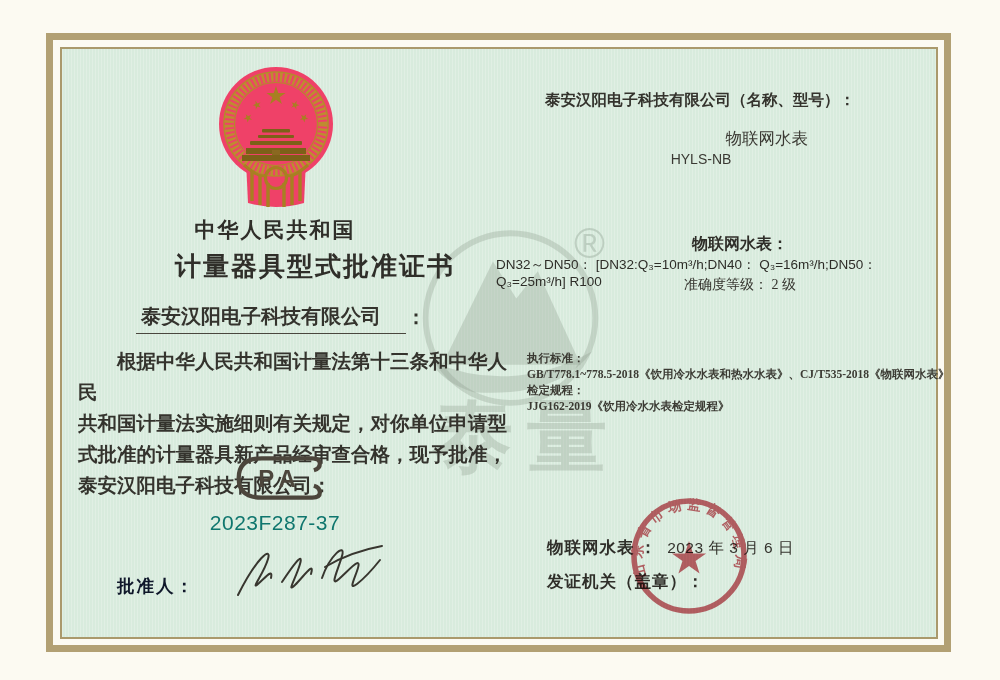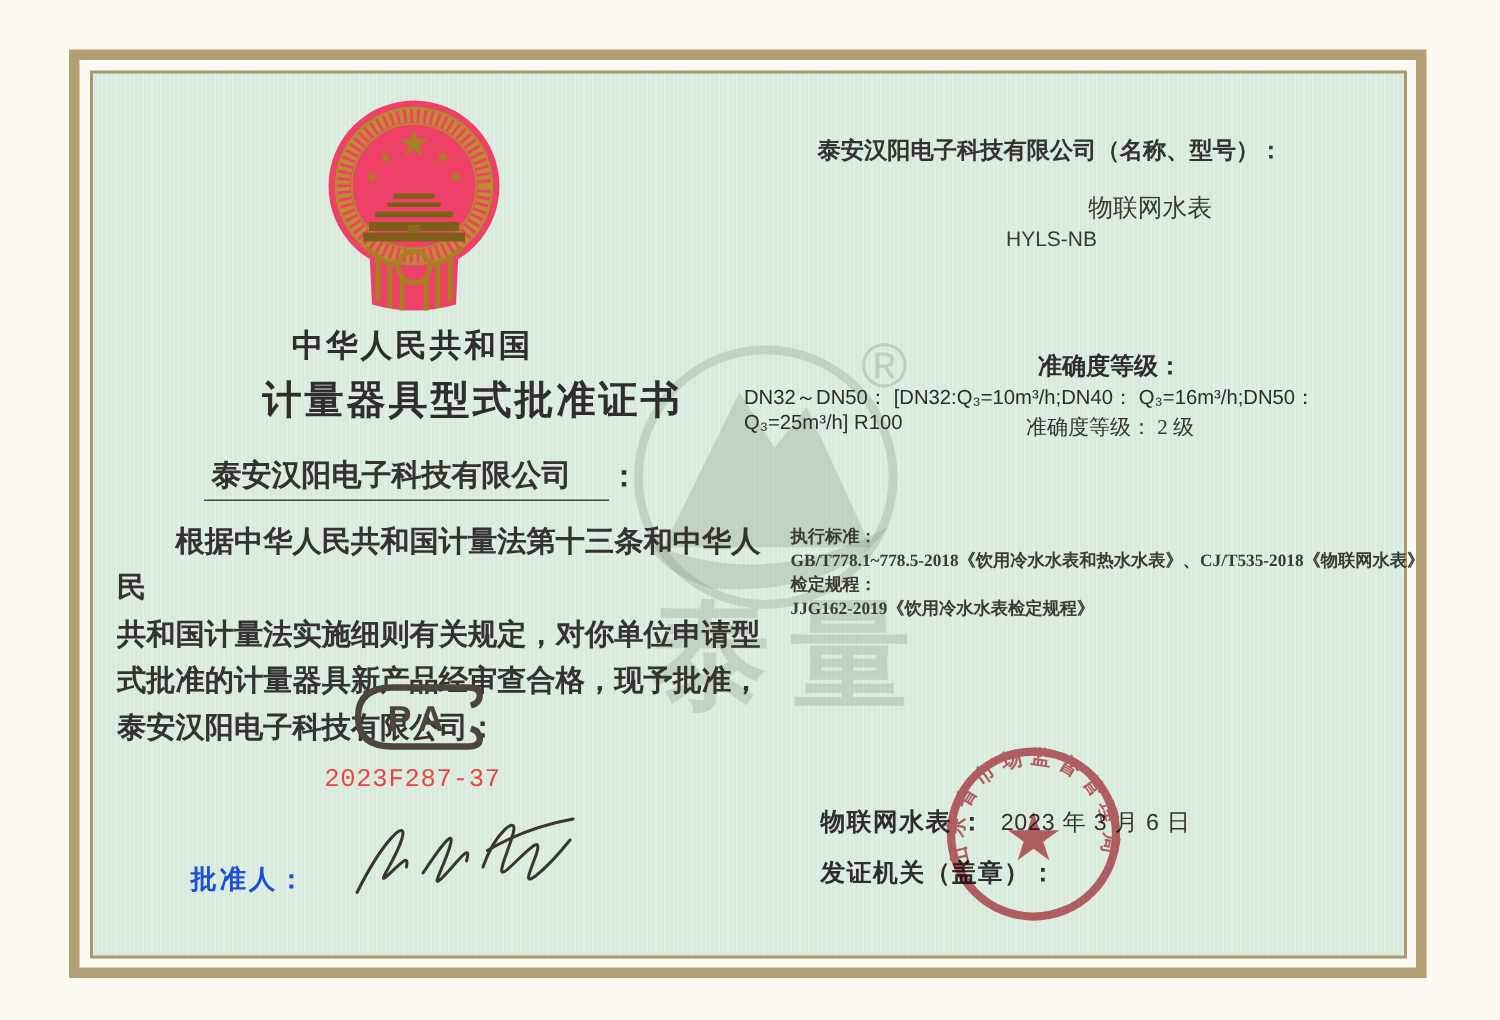--- a/index.html
+++ b/index.html
@@ -32,24 +32,24 @@
                  display:flex; align-items:flex-end; }
   .company-underline { display:inline-block; width:306px; border-bottom:1.5px solid #4a473e;
                        padding:0 0 3px 5px;margin-left:40px; }
   .company-colon { padding-bottom:3px; }
 
   .body-par { left:78px; top:346px; width:436px; font-weight:bold; font-size:19.5px;
               line-height:31px; color:#34332d; }
   .body-par .line:first-child { text-indent:2em; }
 
   .cert-number { left:190px; top:511px; width:170px; text-align:center;
-                 font-family:Liberation Mono, monospace;
-                 font-size:17px; color:#ef4444; letter-spacing:.5px; }
+                 font-family:Liberation Sans, sans-serif;
+                 font-size:21px; color:#0f766e; letter-spacing:.5px; }
 
-  .approver { left:127px; top:574px; font-weight:bold; font-size:17.5px; color:#1d4ed8; letter-spacing:2px; }
+  .approver { left:117px; top:574px; font-weight:bold; font-size:17.5px; color:#0f172a; letter-spacing:2px; }
 
   
   .product-header { left:545px; top:90px; width:420px; font-weight:bold; font-size:15.5px; color:#34332d; }
   .product-name { left:608px; top:128px; width:200px; text-align:right; font-size:16.5px; color:#3a3933; }
   .product-model { left:608px; top:151px; width:186px; text-align:center;
                    font-family:"Liberation Sans","DejaVu Sans",sans-serif; font-size:14px; color:#3a3933; }
 
   .specs-header { left:640px; top:234px; width:200px; text-align:center;
                   font-weight:bold; font-size:16px; color:#2f2e29; }
   .specs-range { left:496px; top:256px; width:445px;
@@ -147,21 +147,21 @@
       <path d="M54,45 C64,30 76,13 72,27 C68,41 58,57 67,48 C76,39 87,23 83,37"></path>
       <path d="M94,41 C102,18 118,5 114,19 C110,33 101,51 111,42 C123,31 135,17 129,34 C125,45 121,53 129,47 C138,40 148,28 152,23"></path>
       <path d="M97,30 C112,21 132,13 154,9"></path>
     </g>
   </svg>
 
   <div class="abs z2 product-header">泰安汉阳电子科技有限公司（名称、型号）：</div>
   <div class="abs z2 product-name">物联网水表</div>
   <div class="abs z2 product-model">HYLS-NB</div>
 
-  <div class="abs z2 specs-header">准确度等级：</div>
+  <div class="abs z2 specs-header">物联网水表：</div>
   <div class="abs z2 specs-range">DN32～DN50： [DN32:Q₃=10m³/h;DN40： Q₃=16m³/h;DN50： Q₃=25m³/h] R100</div>
   <div class="abs z2 specs-accuracy">准确度等级： 2 级</div>
 
   <div class="abs z2 standards">
     <div>执行标准：</div>
     <div>GB/T778.1~778.5-2018《饮用冷水水表和热水水表》、CJ/T535-2018《物联网水表》</div>
     <div>检定规程：</div>
     <div>JJG162-2019《饮用冷水水表检定规程》</div>
   </div>
 

